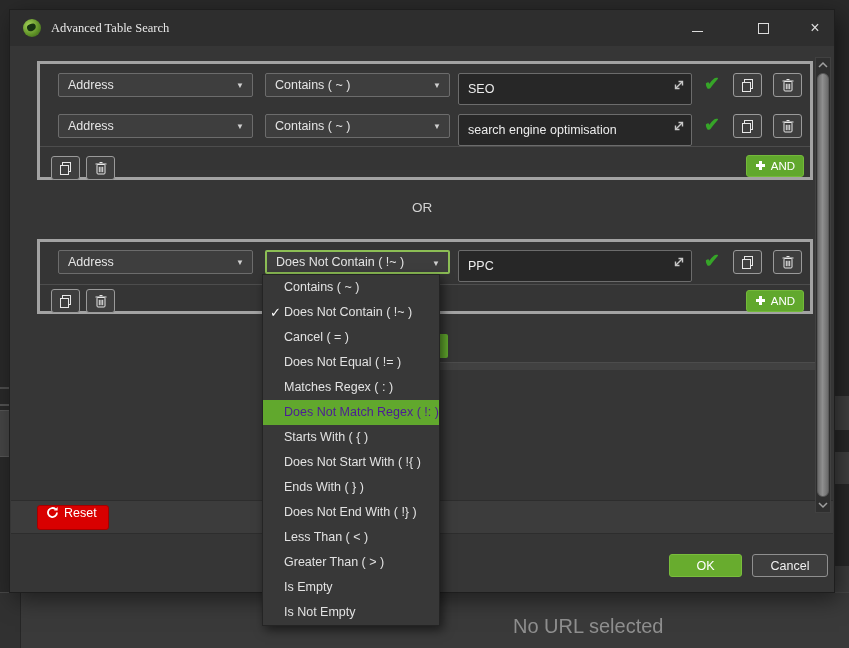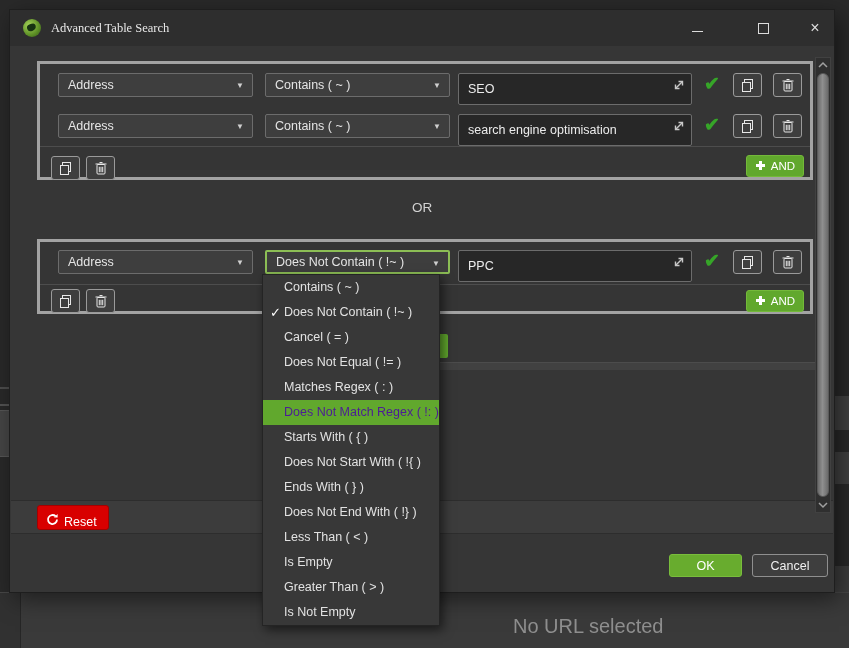--- a/index.html
+++ b/index.html
@@ -80,21 +80,21 @@
     border:1px solid #242424; box-shadow:3px 4px 10px rgba(0,0,0,.55); z-index:20; }
   .menu-item { position:relative; height:25px; line-height:25px; padding-left:21px; font-size:12.5px;
     color:#e2e2e2; cursor:pointer; white-space:nowrap; }
   .menu-item .mi-check { position:absolute; left:7px; top:0; font-size:13px; color:#ffffff; }
   .menu-item.highlighted { background:var(--accent-green,#61a82d); color:#4c1d95; }
 
   .footer-band { position:absolute; left:1px; top:490px; width:822px; height:34px; background:#3c3c3c;
     border-top:1px solid #2d2d2d; border-bottom:1px solid #2d2d2d; }
   .reset-btn { position:absolute; left:27px; top:495px; height:25px; padding:0 11px 0 8px;
     background:var(--reset-red,#d80000); border:1px solid #a50000; border-radius:3px; color:#fff;
-    font-size:12.5px; display:flex; align-items:flex-end; gap:5px; font-family:inherit; cursor:pointer; z-index:6; }
+    font-size:12.5px; display:flex; align-items:flex-start; gap:5px; font-family:inherit; cursor:pointer; z-index:6; }
   .ok-btn { position:absolute; left:659px; top:544px; width:73px; height:23px; background:#68ac2e;
     border:1px solid #79bd3c; border-radius:3px; color:#fff; font-size:12.5px; font-family:inherit; cursor:pointer; }
   .cancel-btn { position:absolute; left:742px; top:544px; width:76px; height:23px; background:#3e3e3e;
     border:1px solid #8f8f8f; border-radius:3px; color:#f0f0f0; font-size:12.5px; font-family:inherit; cursor:pointer; }
 
   .scrollbar { position:absolute; left:805px; top:47px; width:16px; height:456px; background:#2f2f2f;
     border:1px solid #414141; }
   .sb-arrow { position:absolute; left:0; width:14px; height:14px; display:flex; align-items:center;
     justify-content:center; cursor:pointer; }
   .sb-arrow.up { top:0; } .sb-arrow.down { bottom:0; }
@@ -327,22 +327,22 @@
     <div class="menu-item"><span class="mi-check">✓</span><span class="mi-label">Does Not Contain ( !~ )</span></div>
     <div class="menu-item"><span class="mi-label">Cancel ( = )</span></div>
     <div class="menu-item"><span class="mi-label">Does Not Equal ( != )</span></div>
     <div class="menu-item"><span class="mi-label">Matches Regex ( : )</span></div>
     <div class="menu-item highlighted"><span class="mi-label">Does Not Match Regex ( !: )</span></div>
     <div class="menu-item"><span class="mi-label">Starts With ( { )</span></div>
     <div class="menu-item"><span class="mi-label">Does Not Start With ( !{ )</span></div>
     <div class="menu-item"><span class="mi-label">Ends With ( } )</span></div>
     <div class="menu-item"><span class="mi-label">Does Not End With ( !} )</span></div>
     <div class="menu-item"><span class="mi-label">Less Than ( &lt; )</span></div>
+    <div class="menu-item"><span class="mi-label">Greater Than ( &gt; )</span></div>
     <div class="menu-item"><span class="mi-label">Is Empty</span></div>
-    <div class="menu-item"><span class="mi-label">Greater Than ( &gt; )</span></div>
     <div class="menu-item"><span class="mi-label">Is Not Empty</span></div>
   </div>
 
   <div class="footer-band"></div>
   <button class="reset-btn">
     <span>
       <svg width="13" height="13" viewBox="0 0 13 13">
           <path d="M11 6.5a4.5 4.5 0 1 1-1.4-3.25" fill="none" stroke="#fff" stroke-width="1.8"></path>
           <path d="M11.6 0.9v3.6H8z" fill="#fff"></path>
         </svg>

